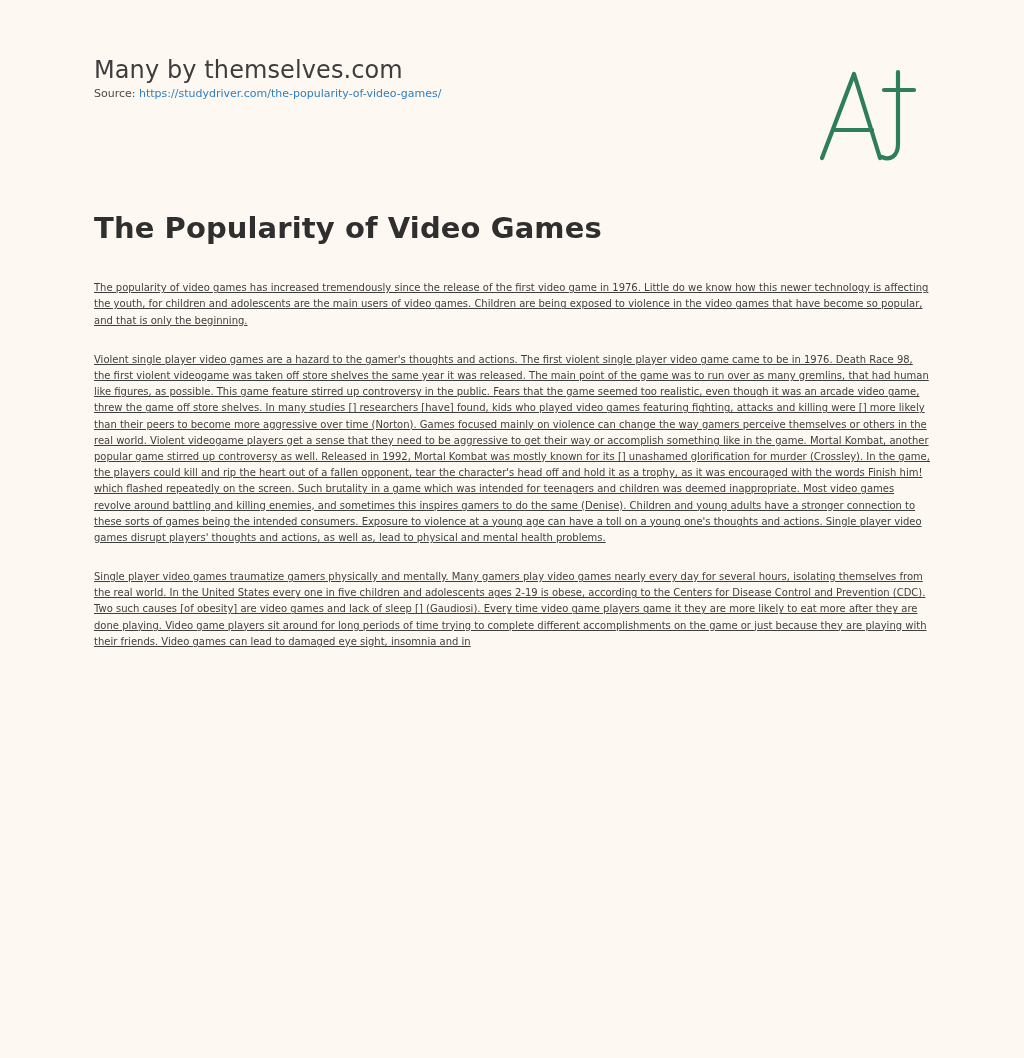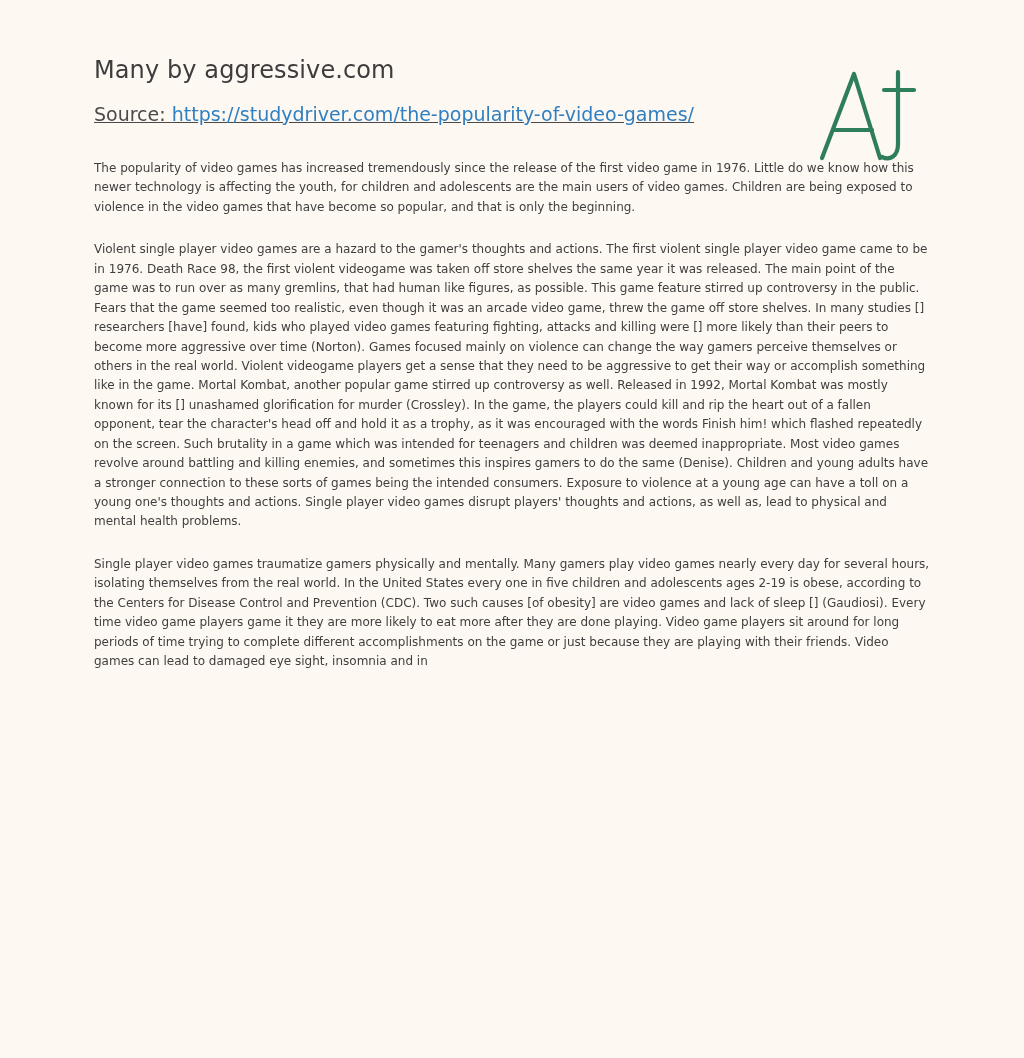--- a/index.html
+++ b/index.html
@@ -28,24 +28,23 @@
   .essay-by {
     font-size: 24px;
     color: #3d3d3d;
     letter-spacing: 0.1px;
     font-weight: 400;
   }
   .essay-by .brand {
     color: #3d3d3d;
   }
   .source-line {
-    margin-top: 19px;
-    font-size: 19px;
+    margin-top: 3px;
+    font-size: 11px;
     color: #4a4a4a;
-    text-decoration: underline;
   }
   .source-line .src-label {
     color: #4a4a4a;
   }
   .source-line .src-url {
     color: #2f7fc1;
     text-decoration: none;
   }
   .logo {
     position: absolute;
@@ -63,50 +62,52 @@
     line-height: 1.25;
     font-weight: 700;
     color: #2f2f2f;
     letter-spacing: 0.1px;
   }
   .body-text {
     margin-top: 34px;
   }
   .body-text p {
     margin: 0 0 23px 0;
-    font-size: 12px;
+    font-size: 10px;
     line-height: 1.62;
     color: #3f3f3f;
     text-align: left;
+    text-decoration: underline;
   }
   .body-text p:last-child {
     margin-bottom: 0;
   }
 </style>
 </head>
 <body>
 
 <div class="page">
 
   <div class="header">
-    <div class="essay-by"><span>Many by </span><span class="brand">aggressive.com</span></div>
+    <div class="essay-by"><span>Many by </span><span class="brand">themselves.com</span></div>
     <div class="source-line"><span class="src-label">Source: </span><a class="src-url" href="#">https://studydriver.com/the-popularity-of-video-games/</a></div>
 
     <div class="logo">
       <svg width="120" height="110" viewBox="0 0 120 110" xmlns="http://www.w3.org/2000/svg">
         <g fill="none" stroke="#2e7d5b" stroke-width="4.2" stroke-linecap="round" stroke-linejoin="round">
           <path d="M12 98 L44 14 L70 98"></path>
           <path d="M24 70 L62 70"></path>
           <path d="M88 12 L88 84 C88 96 80 101 72 97"></path>
           <path d="M74 30 L104 30"></path>
         </g>
       </svg>
     </div>
   </div>
 
+  <div class="title">The Popularity of Video Games</div>
 
   <div class="body-text">
     <p>The popularity of video games has increased tremendously since the release of the first video game in 1976. Little do we know how this newer technology is affecting the youth, for children and adolescents are the main users of video games. Children are being exposed to violence in the video games that have become so popular, and that is only the beginning.</p>
     <p>Violent single player video games are a hazard to the gamer's thoughts and actions. The first violent single player video game came to be in 1976. Death Race 98, the first violent videogame was taken off store shelves the same year it was released. The main point of the game was to run over as many gremlins, that had human like figures, as possible. This game feature stirred up controversy in the public. Fears that the game seemed too realistic, even though it was an arcade video game, threw the game off store shelves. In many studies [] researchers [have] found, kids who played video games featuring fighting, attacks and killing were [] more likely than their peers to become more aggressive over time (Norton). Games focused mainly on violence can change the way gamers perceive themselves or others in the real world. Violent videogame players get a sense that they need to be aggressive to get their way or accomplish something like in the game. Mortal Kombat, another popular game stirred up controversy as well. Released in 1992, Mortal Kombat was mostly known for its [] unashamed glorification for murder (Crossley). In the game, the players could kill and rip the heart out of a fallen opponent, tear the character's head off and hold it as a trophy, as it was encouraged with the words Finish him! which flashed repeatedly on the screen. Such brutality in a game which was intended for teenagers and children was deemed inappropriate. Most video games revolve around battling and killing enemies, and sometimes this inspires gamers to do the same (Denise). Children and young adults have a stronger connection to these sorts of games being the intended consumers. Exposure to violence at a young age can have a toll on a young one's thoughts and actions. Single player video games disrupt players' thoughts and actions, as well as, lead to physical and mental health problems.</p>
     <p>Single player video games traumatize gamers physically and mentally. Many gamers play video games nearly every day for several hours, isolating themselves from the real world. In the United States every one in five children and adolescents ages 2-19 is obese, according to the Centers for Disease Control and Prevention (CDC). Two such causes [of obesity] are video games and lack of sleep [] (Gaudiosi). Every time video game players game it they are more likely to eat more after they are done playing. Video game players sit around for long periods of time trying to complete different accomplishments on the game or just because they are playing with their friends. Video games can lead to damaged eye sight, insomnia and in</p>
   </div>
 
 </div>
 
 </body></html>

